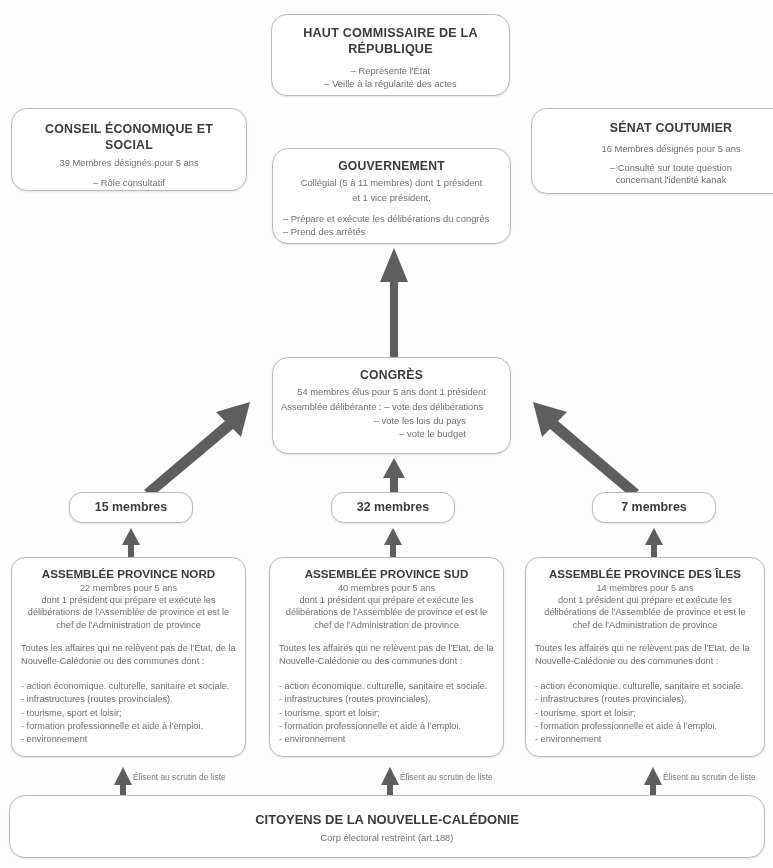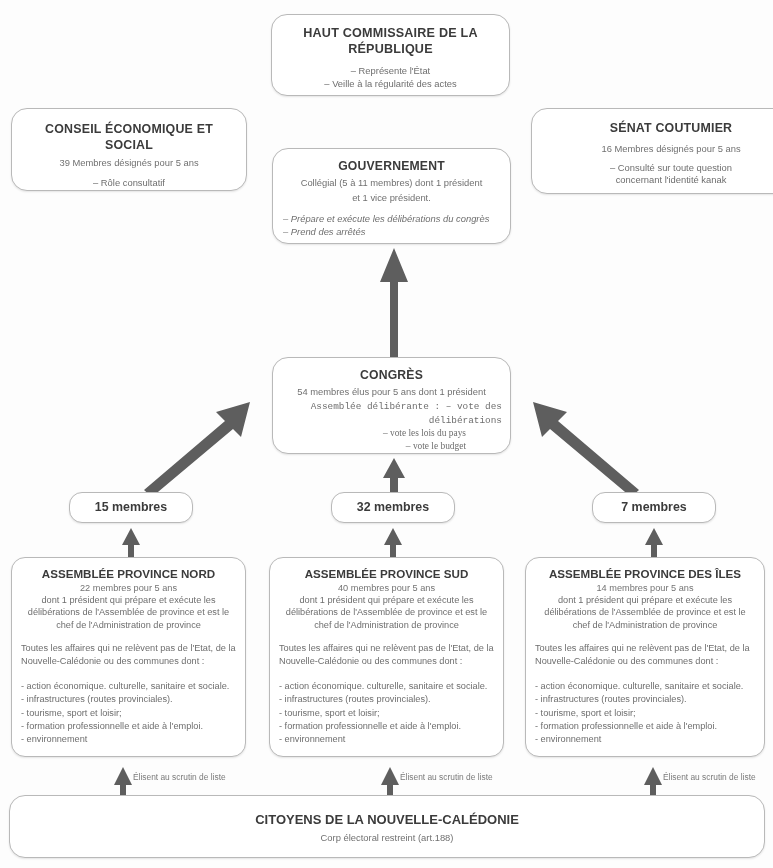--- a/index.html
+++ b/index.html
@@ -73,33 +73,33 @@
   #box-senat .sub { font-size: 9.4px; margin-top: 6px; }
   #box-senat .lines { font-size: 9.4px; margin-top: 7px; }
 
   #box-gouvernement {
     left: 272px; top: 148px; width: 239px; height: 96px;
     border-radius: 16px;
     padding: 6px 10px;
   }
   #box-gouvernement .title { font-size: 12.2px; margin-top: 4px; }
   #box-gouvernement .sub { font-size: 9.4px; margin-top: 3px; }
-  #box-gouvernement .left-block { font-size: 9.4px; margin-top: 7px; line-height: 1.45; font-style: italic; }
+  #box-gouvernement .left-block { font-size: 9.4px; margin-top: 7px; line-height: 1.45; }
 
   #box-congres {
     left: 272px; top: 357px; width: 239px; height: 97px;
     border-radius: 16px;
     padding: 6px 8px;
   }
   #box-congres .title { font-size: 12.2px; margin-top: 4px; }
   #box-congres .sub { font-size: 9.4px; margin-top: 3px; }
   .congres-rows { font-size: 9.4px; margin-top: 2px; line-height: 1.4; color: #6e6e6e; }
   .congres-rows .r { display: block; }
-  .congres-rows .r1 { text-align: right; font-family: Liberation Mono, monospace; }
-  .congres-rows .r2, .congres-rows .r3 { text-align: right; padding-right: 36px; font-family: Liberation Serif, serif; }
+  .congres-rows .r1 { text-align: left; }
+  .congres-rows .r2, .congres-rows .r3 { text-align: right; padding-right: 36px; }
 
   .mini-box {
     position: absolute;
     box-sizing: border-box;
     border: 1.4px solid #b9b9b9;
     border-radius: 13px;
     background: #ffffff;
     box-shadow: 0 1px 2px rgba(0,0,0,0.10);
     text-align: center;
     font-size: 12.4px;

